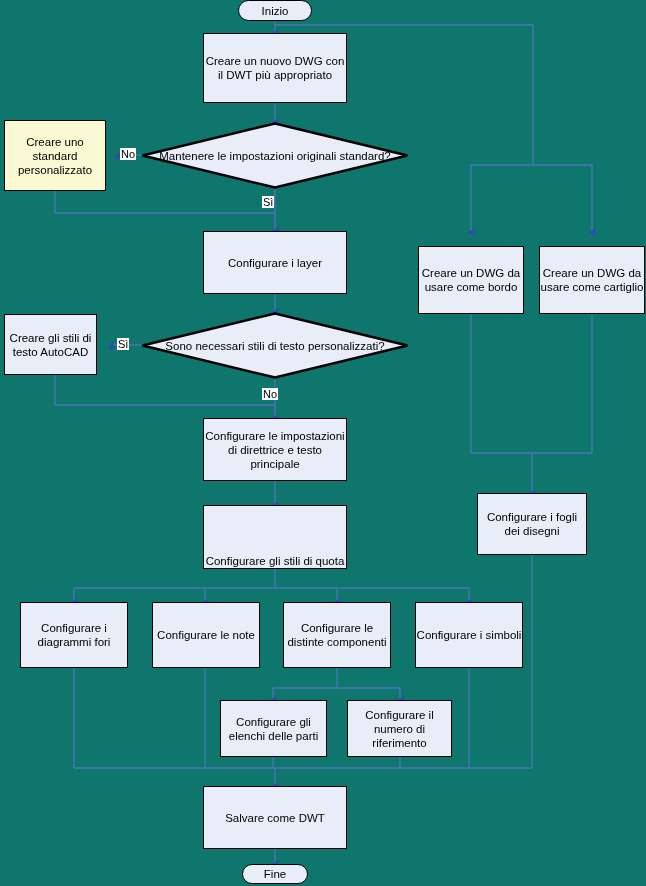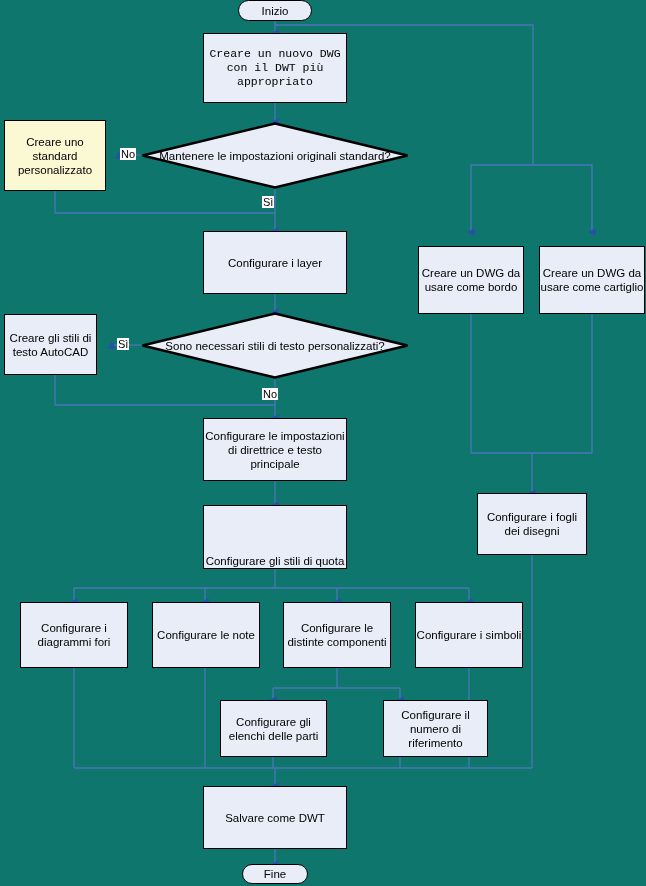--- a/index.html
+++ b/index.html
@@ -135,21 +135,21 @@
       <path d="M275,768 L275,786" marker-end="url(#ah)"></path>
 
       <path d="M275,849 L275,864" marker-end="url(#ah)"></path>
     </g>
   </svg>
 
   <div class="node terminator" style="left:238px;top:0px;width:74px;height:21px;">
     <span>Inizio</span>
   </div>
 
-  <div class="node process" style="left:203px;top:33px;width:144px;height:70px;font-family:Liberation Mono, monospace;">
+  <div class="node process" style="left:203px;top:33px;width:144px;height:70px;">
     <span>Creare un nuovo DWG con il DWT più appropriato</span>
   </div>
 
   <div class="node decision" style="left:141px;top:122px;width:268px;height:67px;">
     <svg width="268" height="67" viewBox="0 0 268 67">
       <polygon points="134,1.5 266.5,33.5 134,65.5 1.5,33.5" fill="#e8edf7" stroke="#000000" stroke-width="2.4"></polygon>
     </svg>
     <span class="dlabel">Mantenere le impostazioni originali standard?</span>
   </div>
 
@@ -201,21 +201,21 @@
   <div class="node process" style="left:283px;top:602px;width:108px;height:66px;">
     <span>Configurare le distinte componenti</span>
   </div>
   <div class="node process" style="left:415px;top:602px;width:108px;height:66px;">
     <span>Configurare i simboli</span>
   </div>
 
   <div class="node process" style="left:220px;top:700px;width:107px;height:57px;">
     <span>Configurare gli elenchi delle parti</span>
   </div>
-  <div class="node process" style="left:347px;top:700px;width:105px;height:57px;margin-left:36px;">
+  <div class="node process" style="left:347px;top:700px;width:105px;height:57px;">
     <span>Configurare il numero di riferimento</span>
   </div>
 
   <div class="node process" style="left:203px;top:786px;width:144px;height:63px;">
     <span>Salvare come DWT</span>
   </div>
 
   <div class="node terminator" style="left:242px;top:864px;width:66px;height:20px;">
     <span>Fine</span>
   </div>

